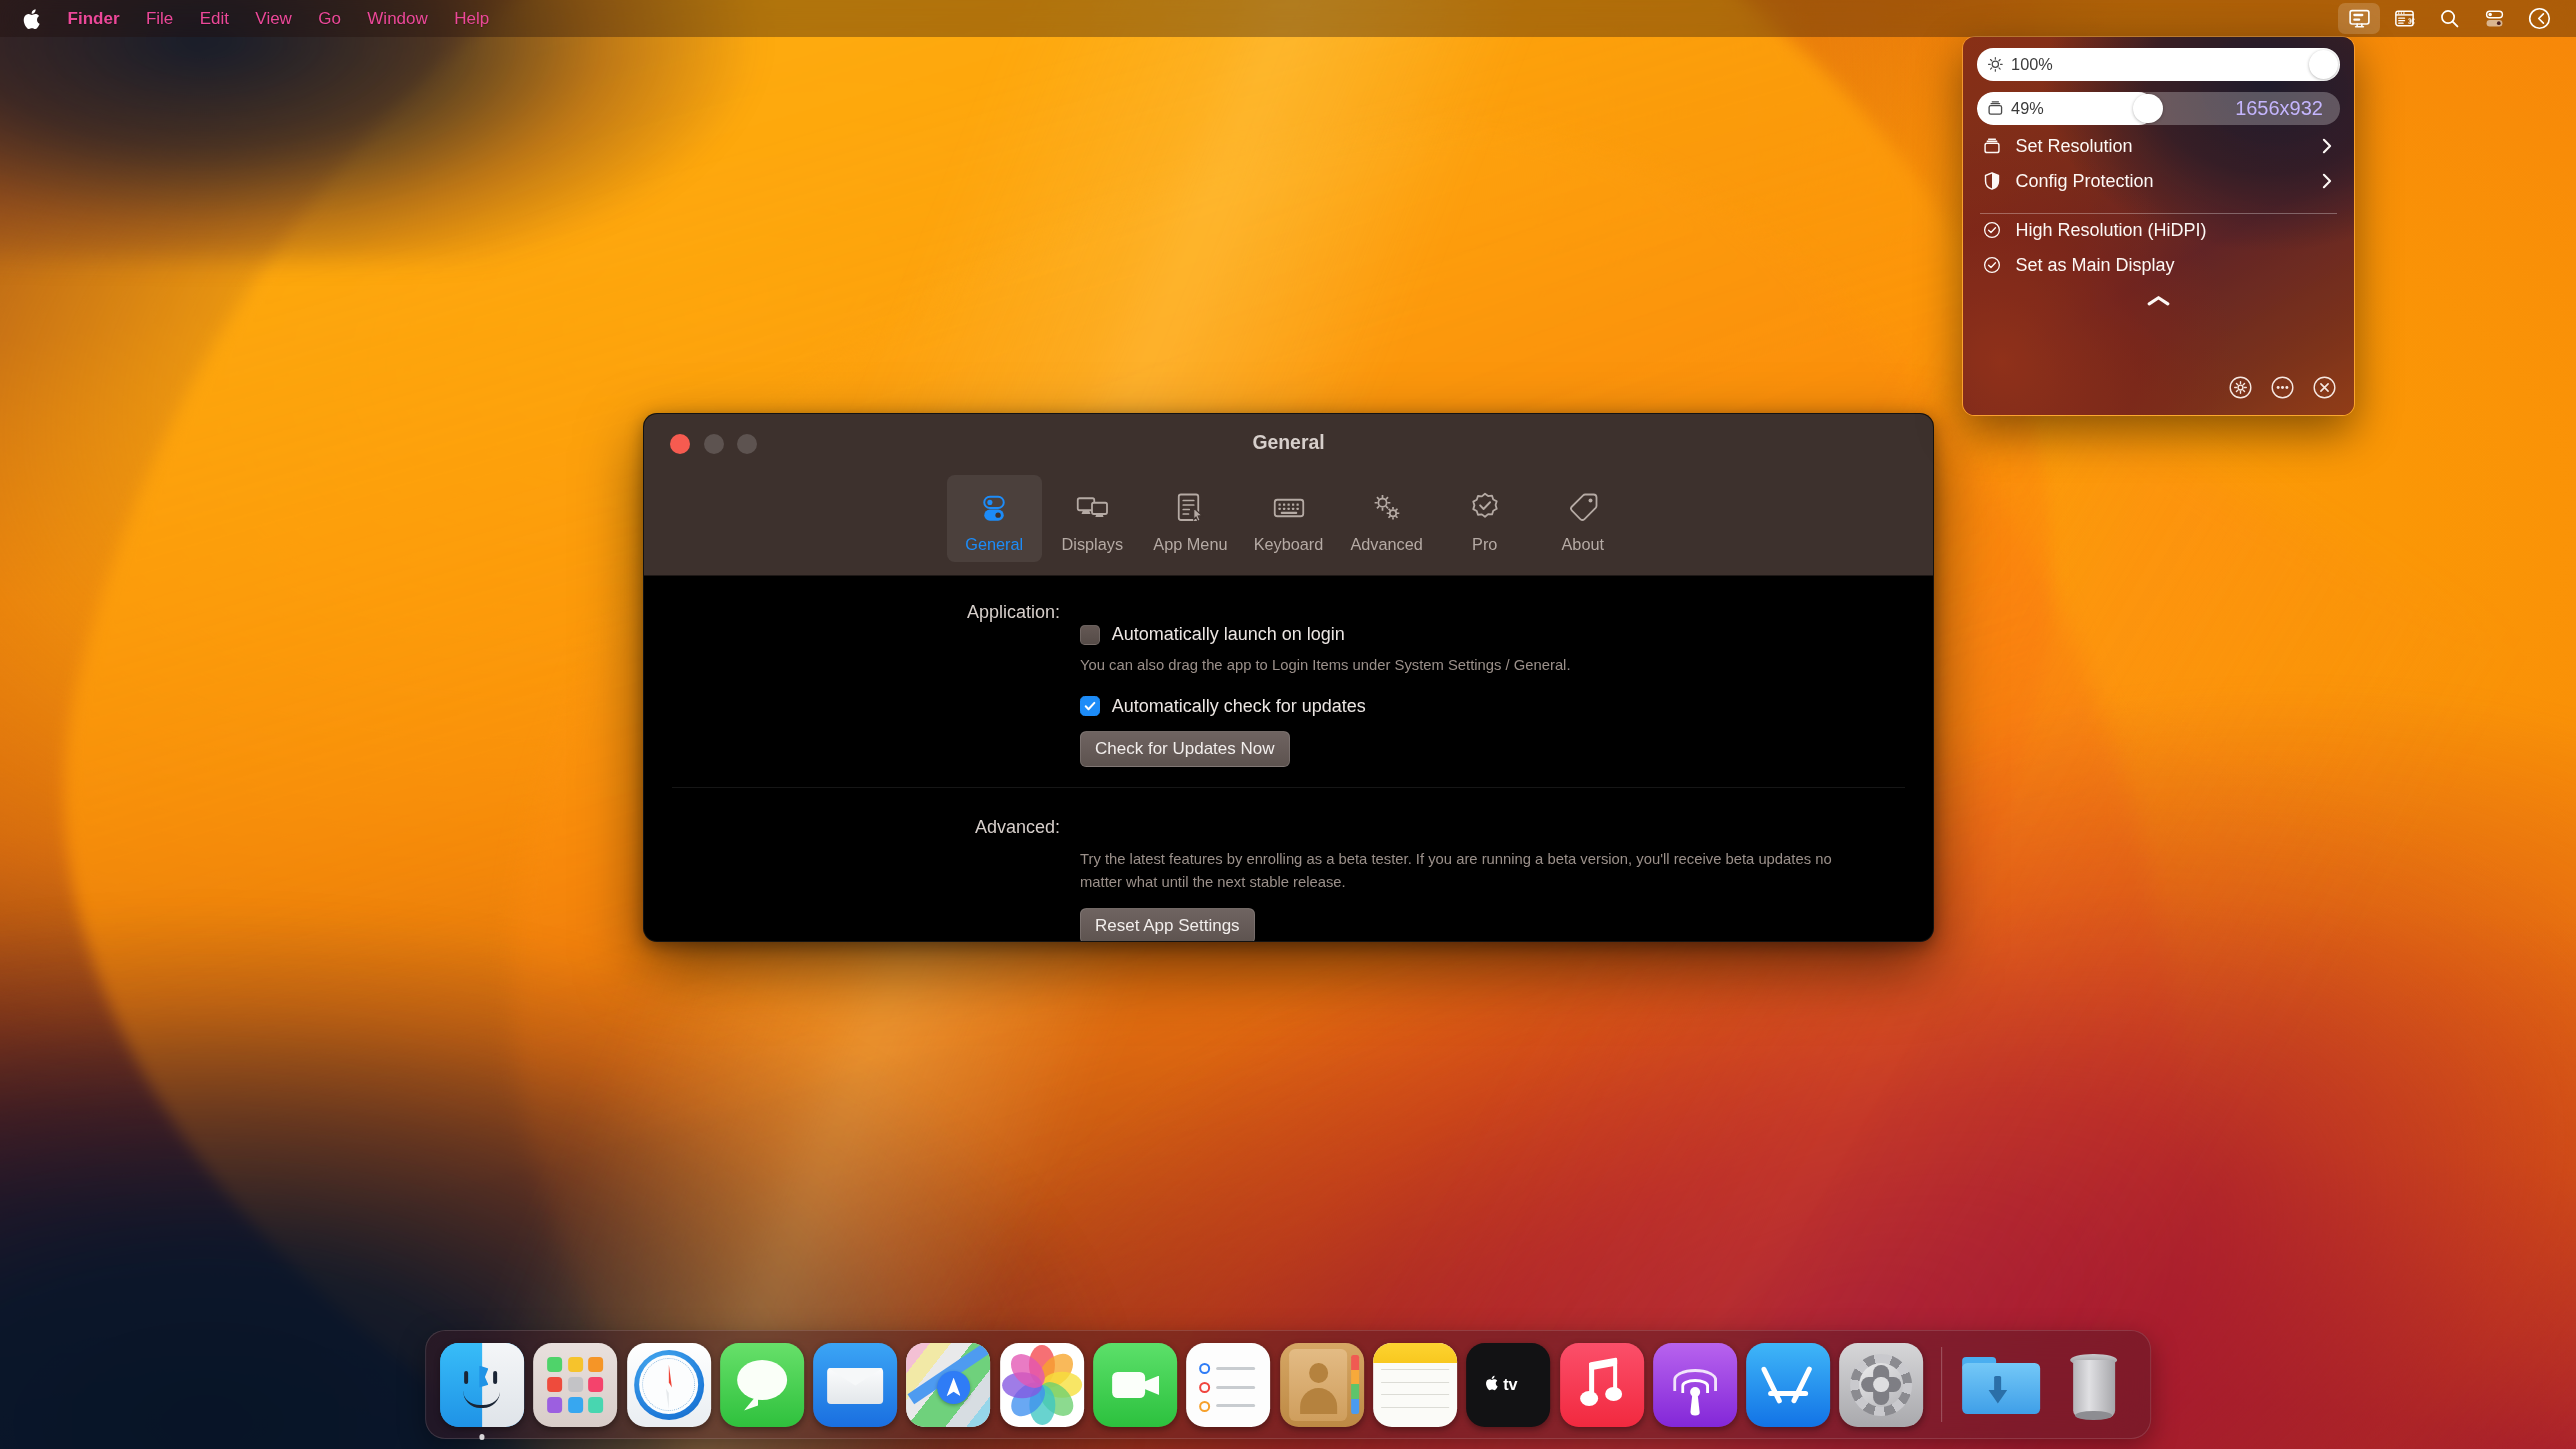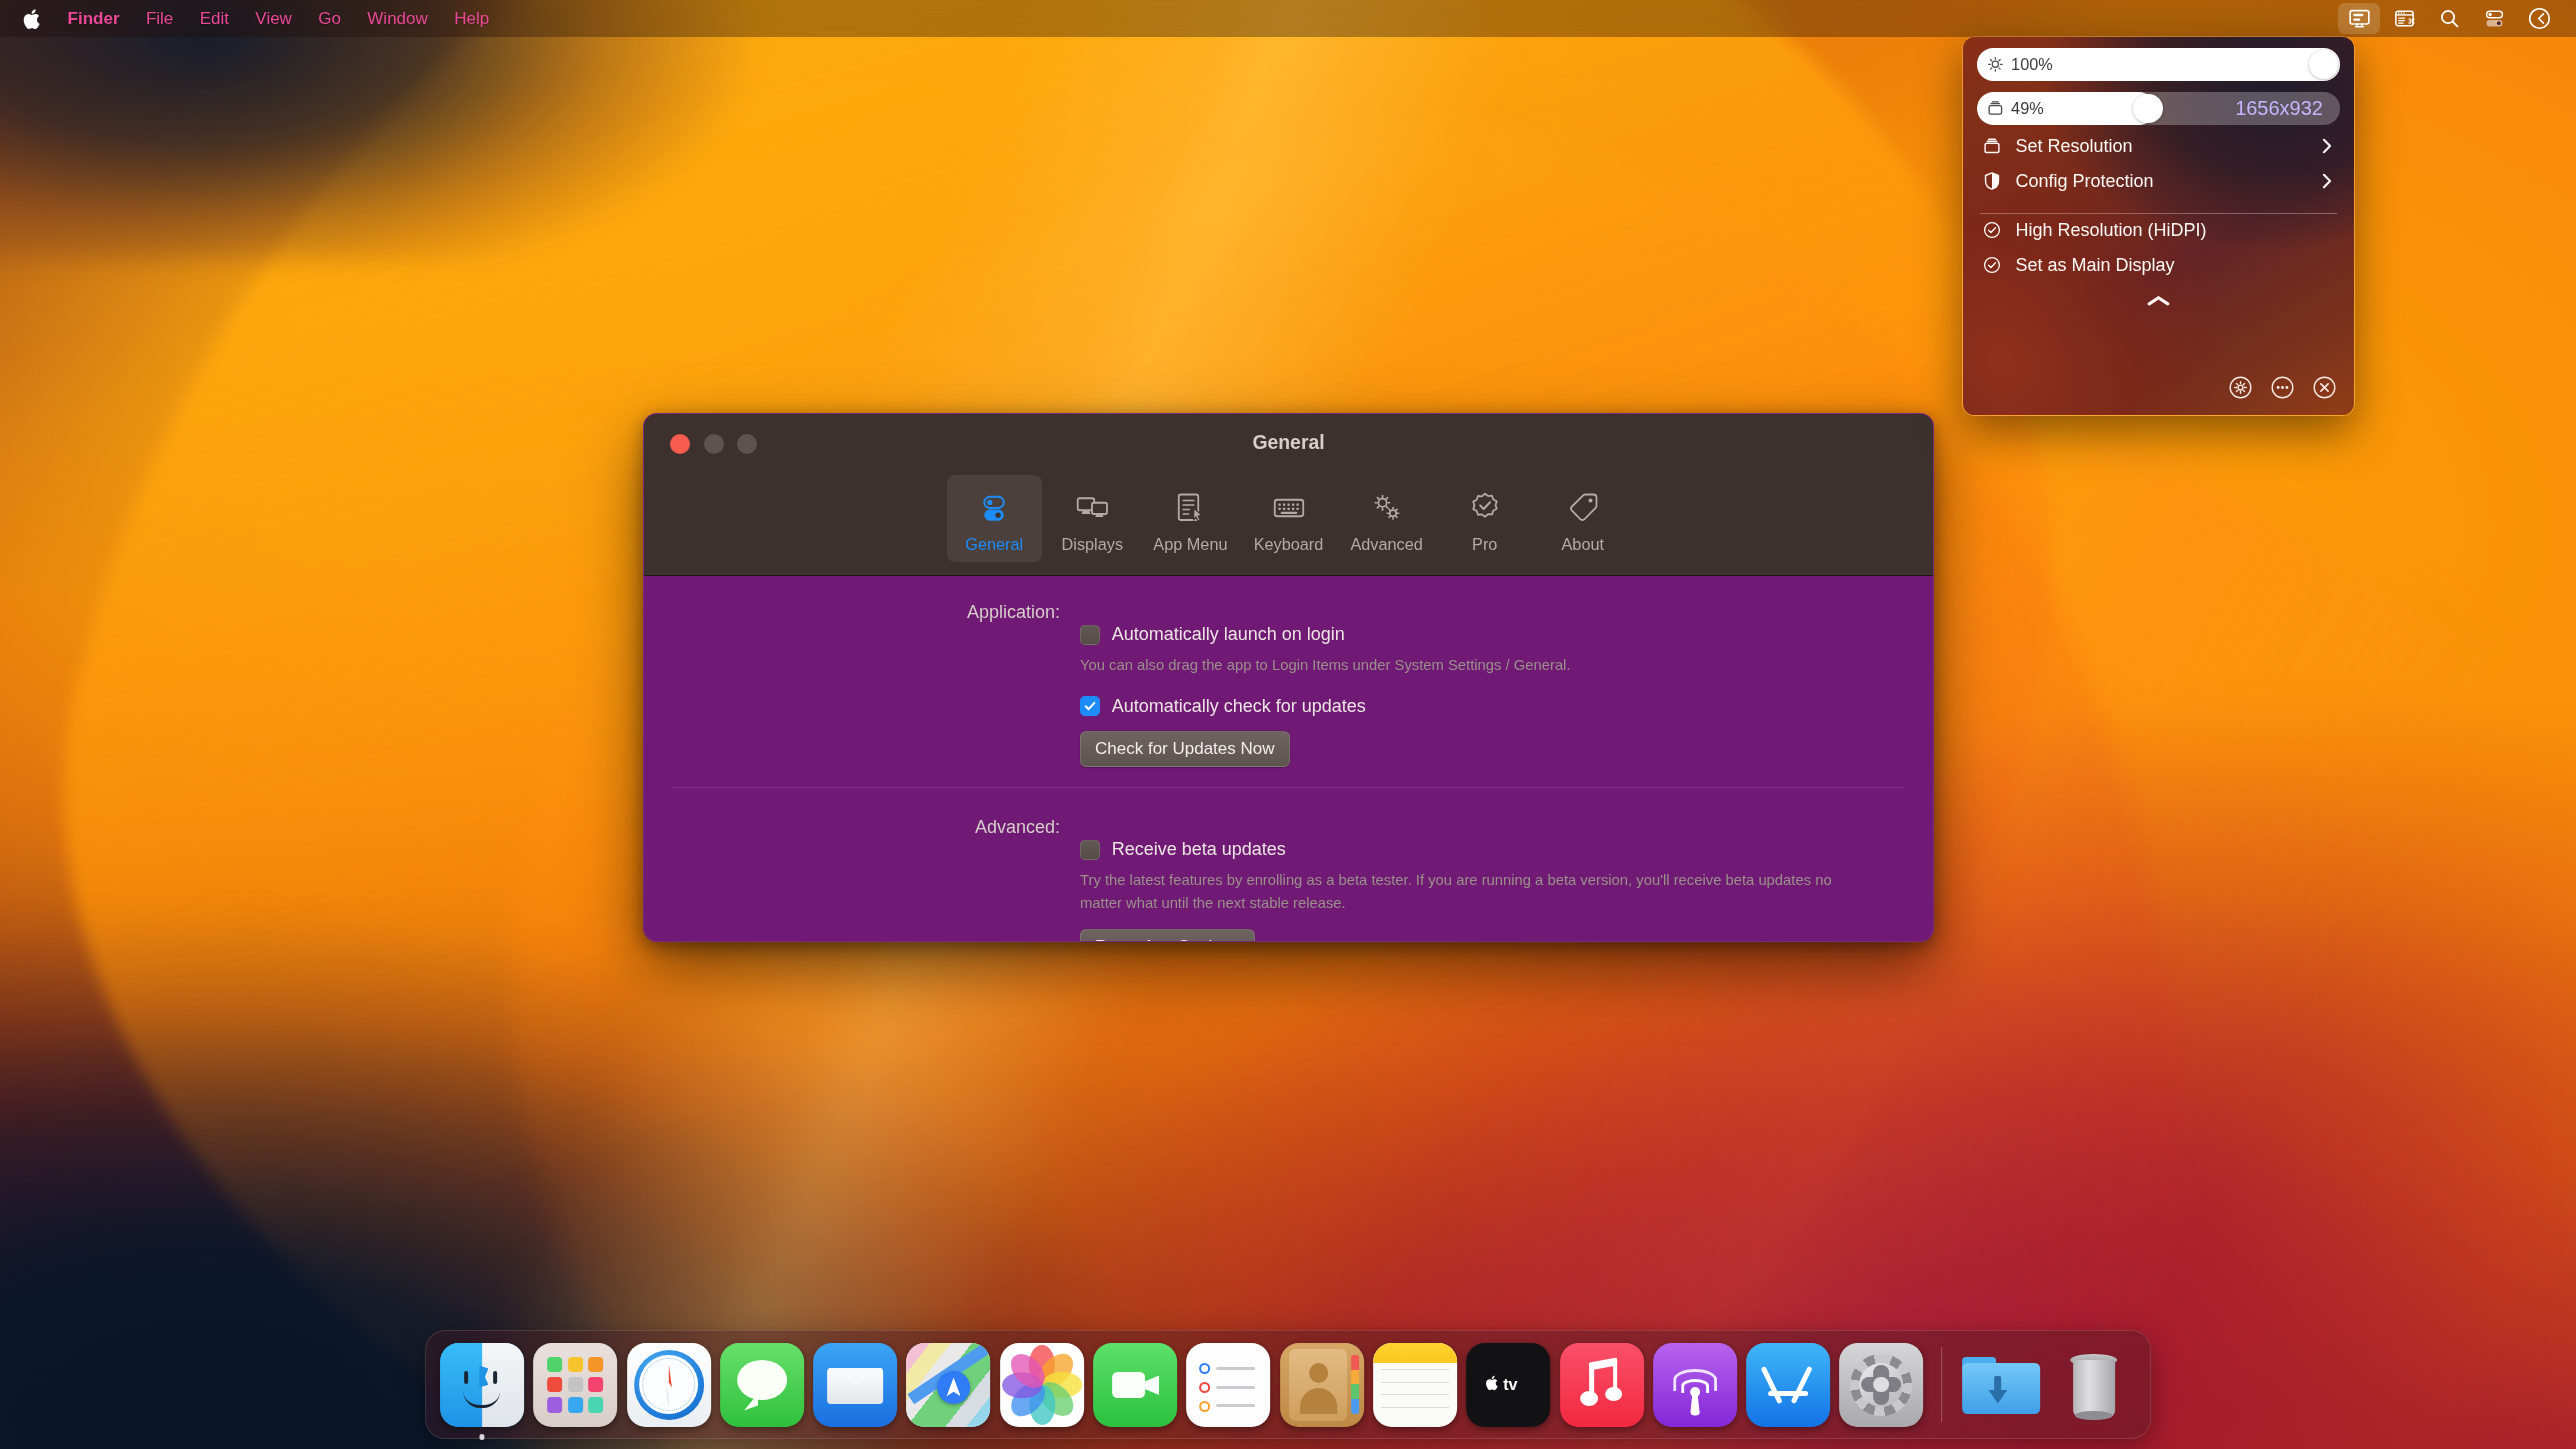--- a/index.html
+++ b/index.html
@@ -97,21 +97,21 @@
   .mb-icon {
     width:42px; height:31px; display:flex; align-items:center; justify-content:center;
     border-radius:7px;
   }
   .mb-icon.active { background:rgba(255,255,255,0.17); }
 
   
   #win {
     position:absolute; left:643px; top:413px; width:1291px; height:529px;
     border-radius:14px;
-    background:#701a75;
+    background:#000000;
     box-shadow:0 26.4px 64px rgba(0,0,0,0.52), 0 4.7px 17px rgba(0,0,0,0.36);
     overflow:hidden;
     z-index:40;
     border:0.8px solid rgba(255,255,255,0.07);
   }
   #win-titlebar {
     position:relative; height:162px; background:#3d312d;
     border-bottom:0.8px solid rgba(0,0,0,0.5);
   }
   .traffic { position:absolute; left:26.4px; top:20px; display:flex; gap:13.2px; }
@@ -449,24 +449,20 @@
       </div>
     </div>
 
     <div class="divider"></div>
 
     <div class="sec two">
       <div class="row">
         <div class="row-label">Advanced:</div>
         <div class="row-content">
 
-          <div class="cbline">
-            <div class="cbox"></div>
-            <div class="cblabel">Receive beta updates</div>
-          </div>
           <div class="hint" style="max-width:793px;">Try the latest features by enrolling as a beta tester. If you are running a beta version, you'll receive beta updates no matter what until the next stable release.</div>
 
           <div class="btn">Reset App Settings</div>
         </div>
       </div>
     </div>
 
   </div>
 </div>
 

